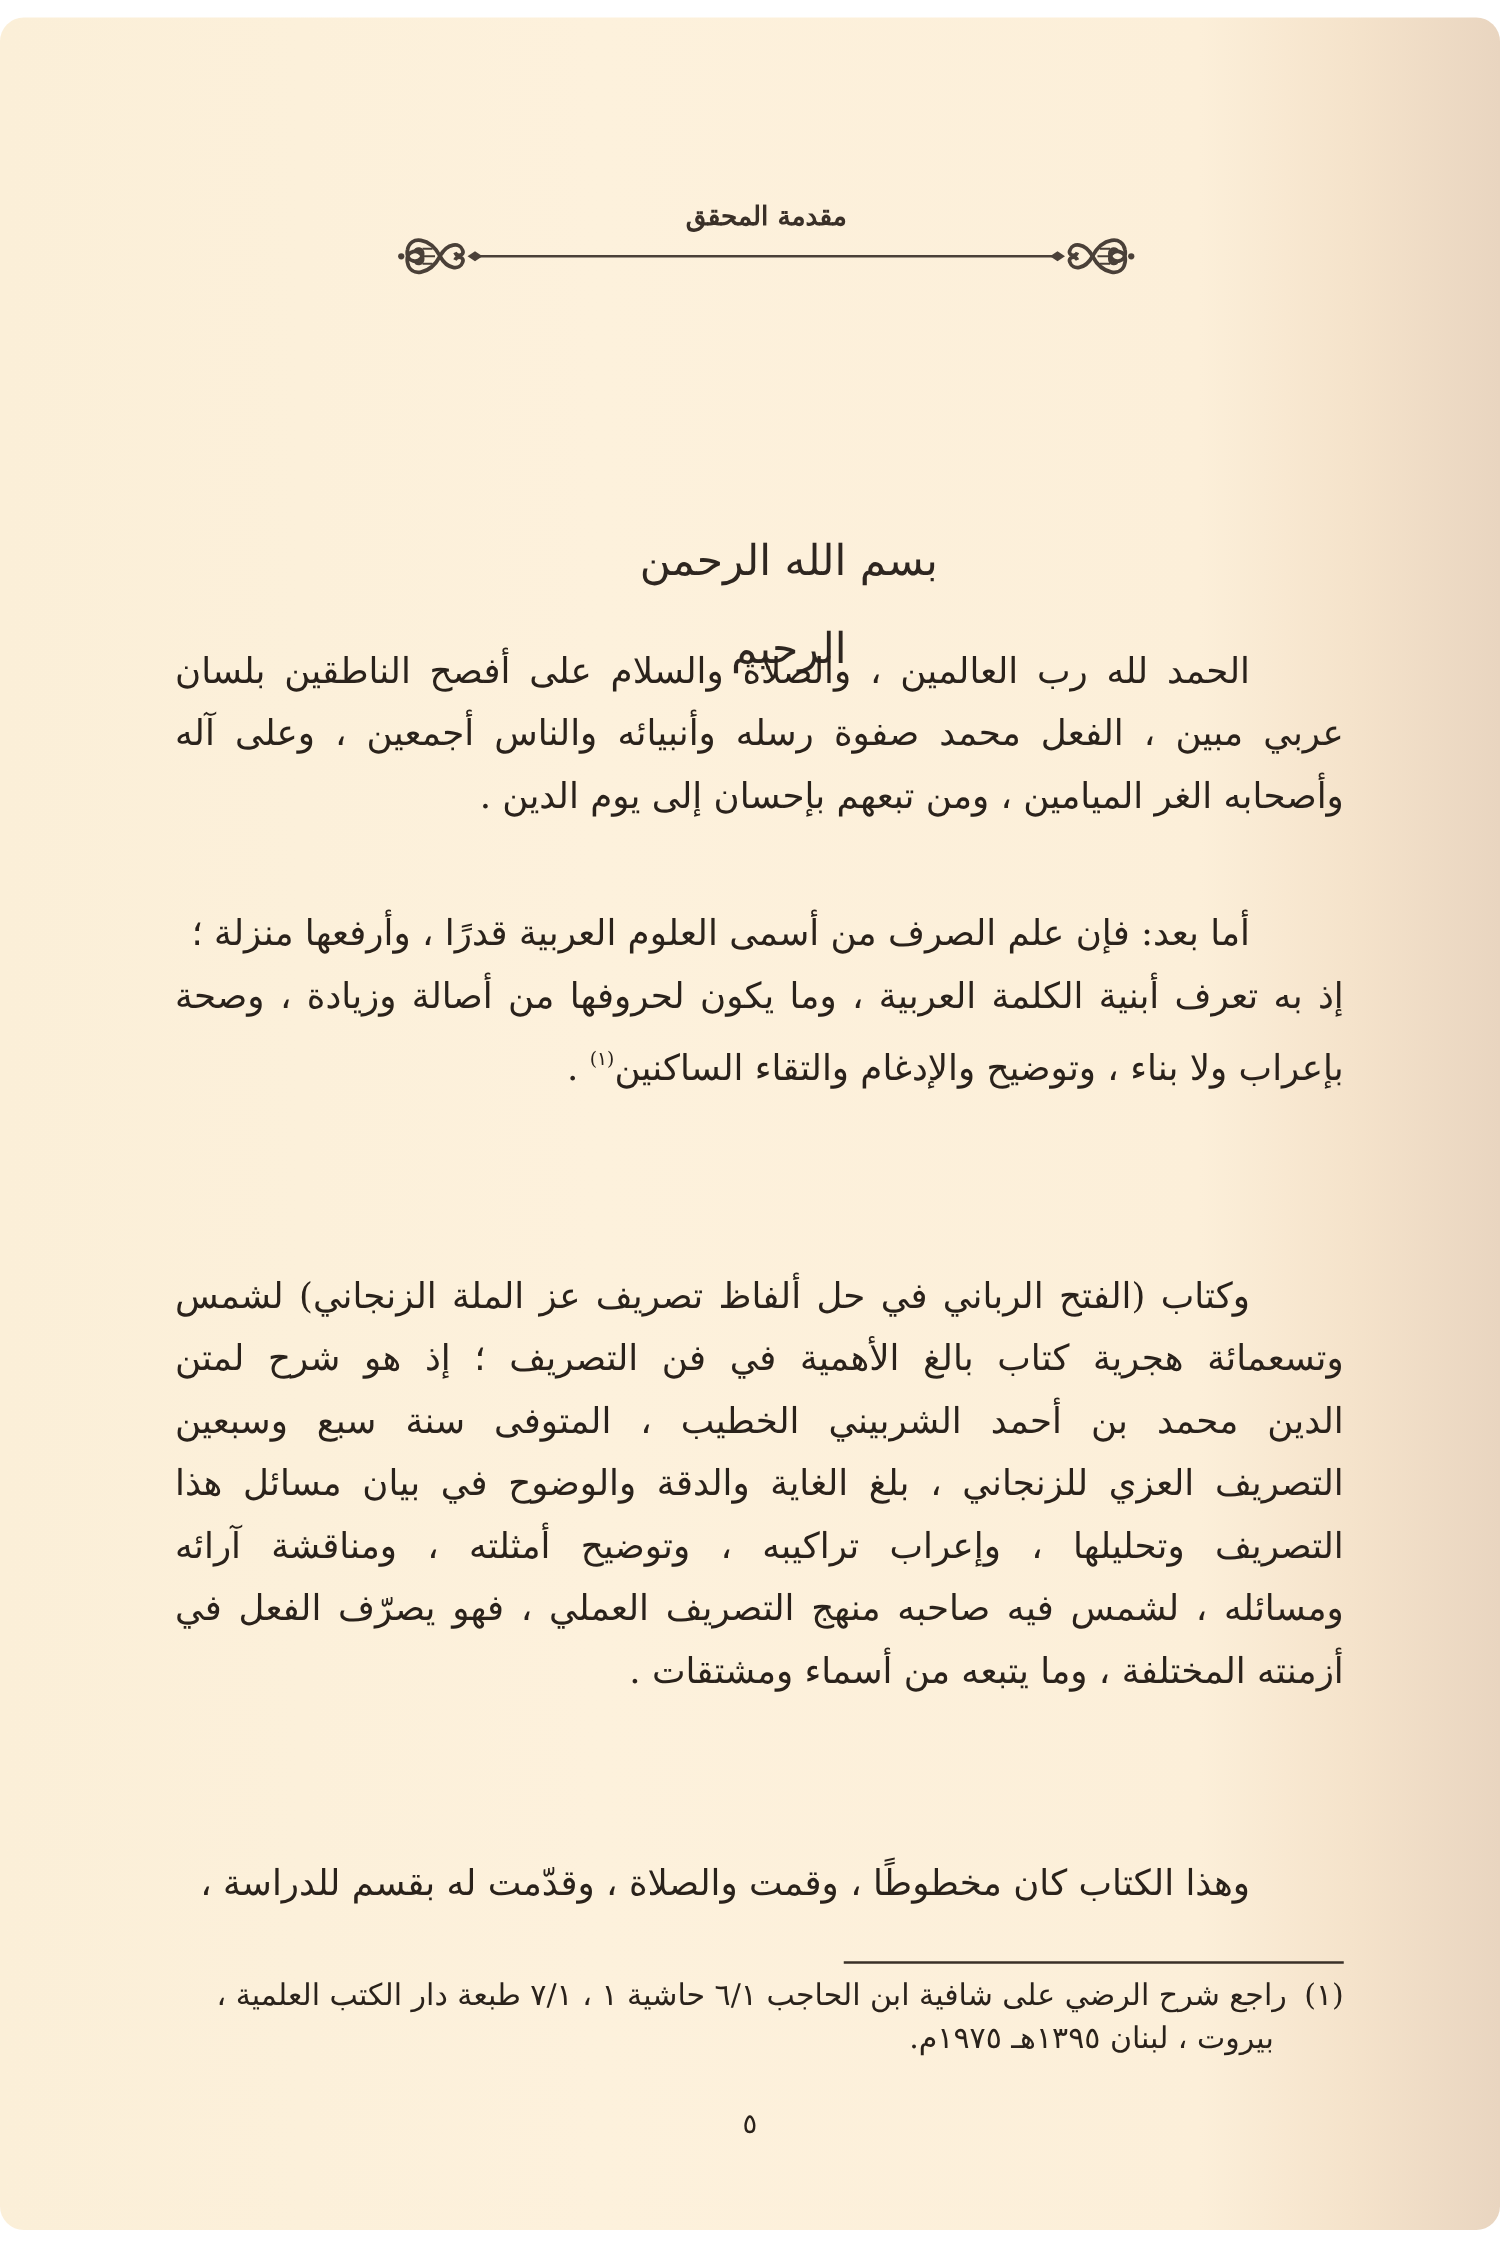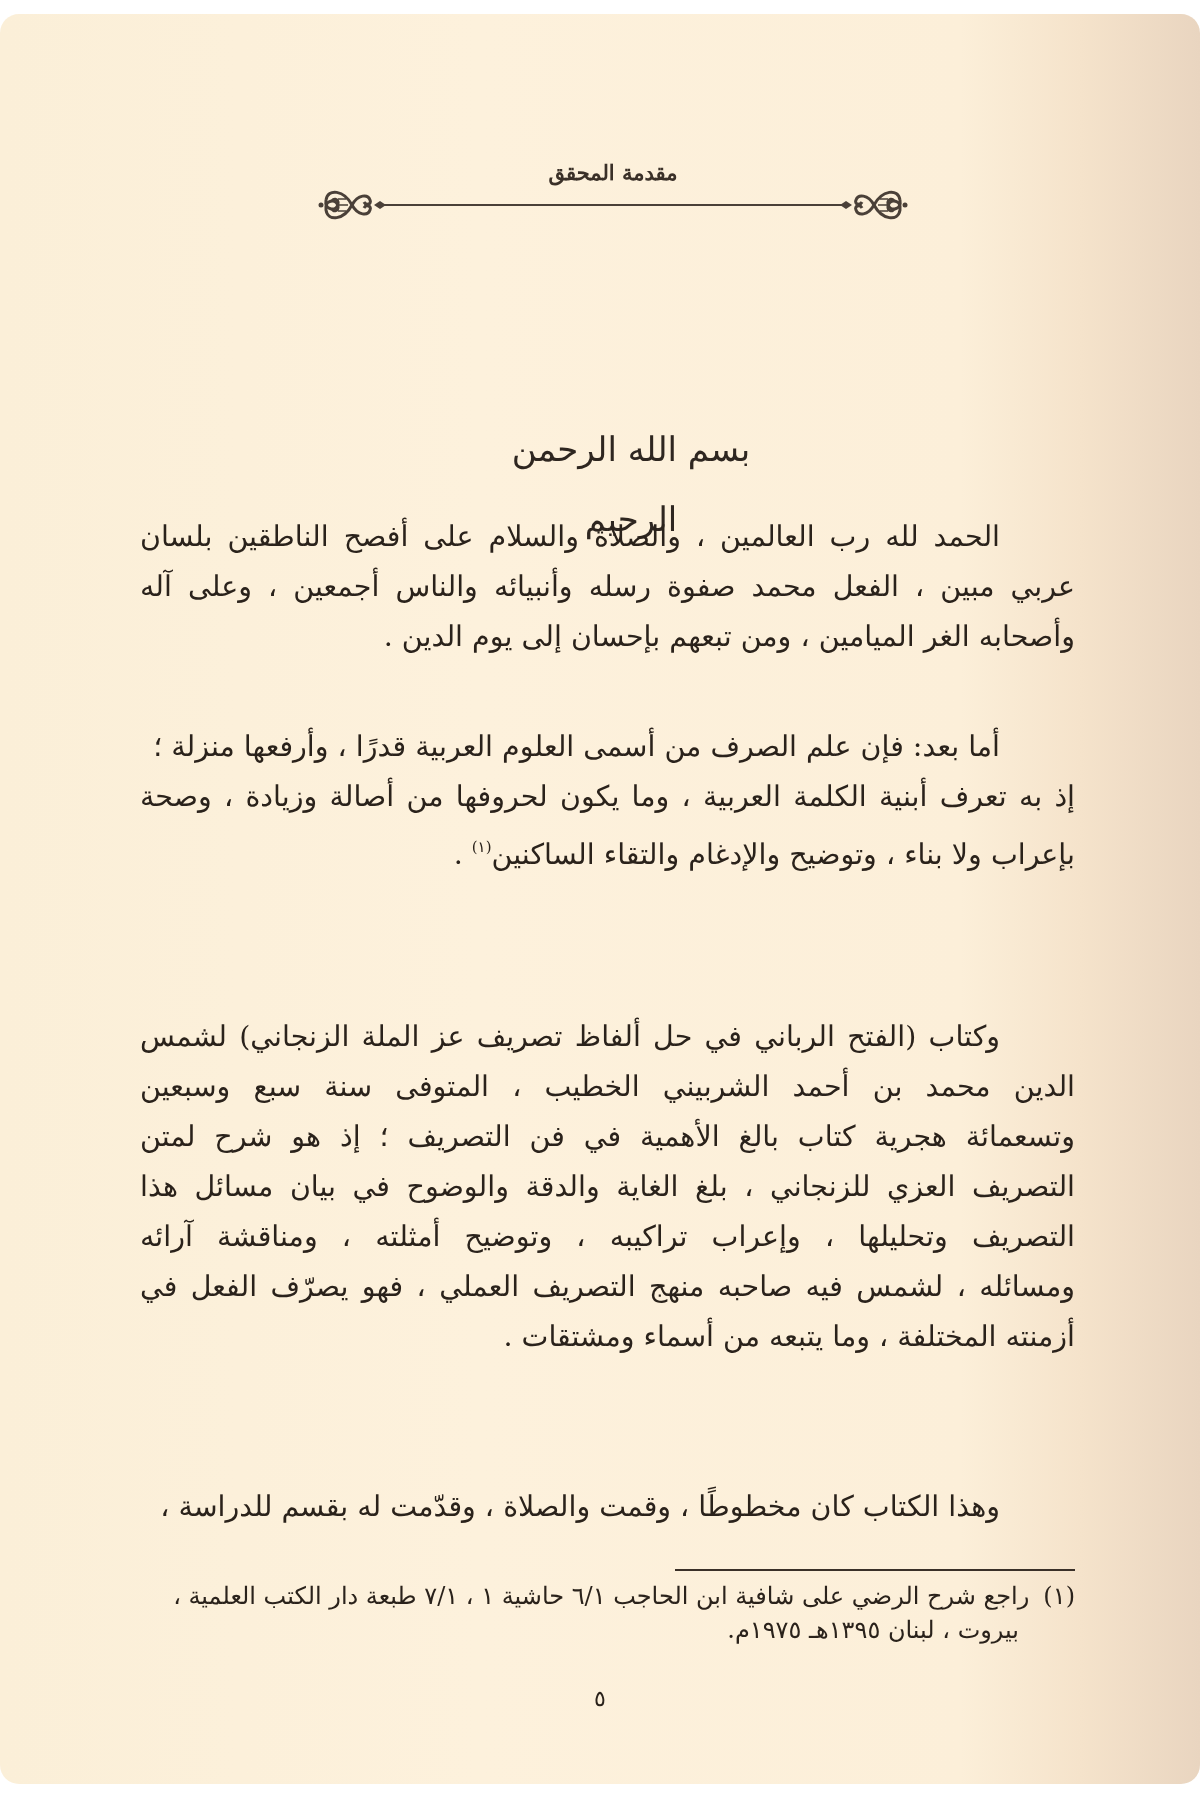--- a/index.html
+++ b/index.html
@@ -178,22 +178,22 @@
   </div>
 
   <div class="body-text p2">
     <span class="line first last">أما بعد: فإن علم الصرف من أسمى العلوم العربية قدرًا ، وأرفعها منزلة ؛</span>
     <span class="line">إذ به تعرف أبنية الكلمة العربية ، وما يكون لحروفها من أصالة وزيادة ، وصحة</span>
     <span class="line last"><span>بإعراب ولا بناء ، وتوضيح والإدغام والتقاء الساكنين</span><sup class="fn-ref">(١)</sup><span> .</span></span>
   </div>
 
   <div class="body-text p3">
     <span class="line first">وكتاب (الفتح الرباني في حل ألفاظ تصريف عز الملة الزنجاني) لشمس</span>
+    <span class="line">وتسعمائة هجرية كتاب بالغ الأهمية في فن التصريف ؛ إذ هو شرح لمتن</span>
     <span class="line">الدين محمد بن أحمد الشربيني الخطيب ، المتوفى سنة سبع وسبعين</span>
-    <span class="line">وتسعمائة هجرية كتاب بالغ الأهمية في فن التصريف ؛ إذ هو شرح لمتن</span>
     <span class="line">التصريف العزي للزنجاني ، بلغ الغاية والدقة والوضوح في بيان مسائل هذا</span>
     <span class="line">التصريف وتحليلها ، وإعراب تراكيبه ، وتوضيح أمثلته ، ومناقشة آرائه</span>
     <span class="line">ومسائله ، لشمس فيه صاحبه منهج التصريف العملي ، فهو يصرّف الفعل في</span>
     <span class="line last">أزمنته المختلفة ، وما يتبعه من أسماء ومشتقات .</span>
   </div>
 
   <div class="body-text p4">
     <span class="line first last">وهذا الكتاب كان مخطوطًا ، وقمت والصلاة ، وقدّمت له بقسم للدراسة ،</span>
   </div>
 

